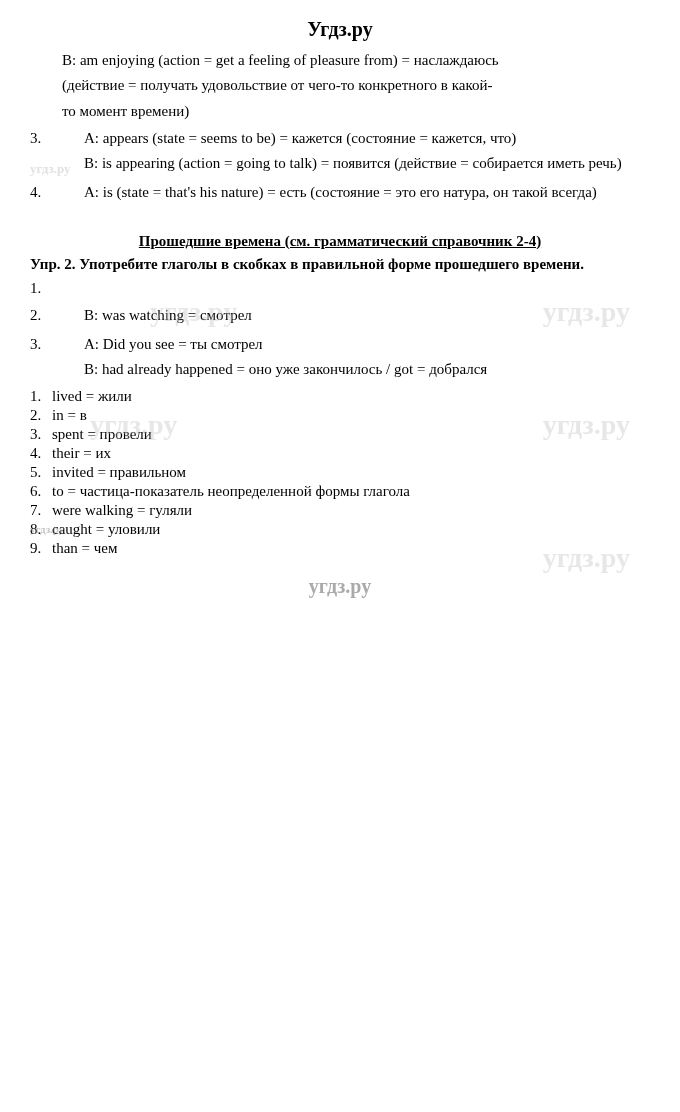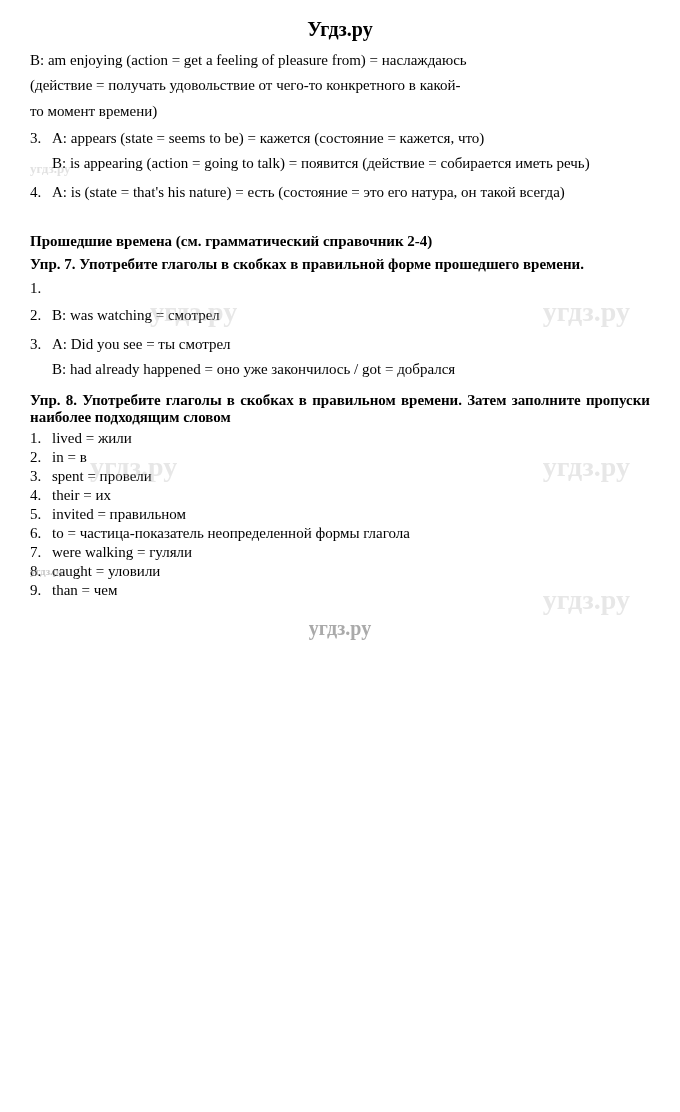--- a/index.html
+++ b/index.html
@@ -21,30 +21,33 @@
       font-size: 20px;
       font-weight: bold;
       margin-bottom: 8px;
     }
     .content-block {
       margin-bottom: 4px;
       line-height: 1.55;
     }
     .section-title {
       font-weight: bold;
+      text-align: center;
       margin: 10px 0 4px 0;
+      text-decoration: underline;
     }
     .exercise-title {
       font-weight: bold;
       margin: 6px 0 4px 0;
       text-align: justify;
     }
     p {
       text-align: justify;
       margin-bottom: 2px;
+      margin-left: 32px;
     }
     .relative-block {
       position: relative;
     }
     .wm-overlay {
       position: absolute;
       color: #aaa;
       font-size: 28px;
       font-weight: bold;
       opacity: 0.35;
@@ -88,21 +91,21 @@
         <p>A: is (state = that's his nature) = есть (состояние = это его натура, он такой всегда)</p>
       </div>
     </div>
   </div>
 
   <div style="height:12px;"></div>
 
   <div class="section-title">Прошедшие времена (см. грамматический справочник 2-4)</div>
 
   <div class="exercise-title">
-    <span>Упр.  7.  Употребите  глаголы  в  скобках  в  правильной  форме прошедшего времени.</span>
+    <span>Упр.  2.  Употребите  глаголы  в  скобках  в  правильной  форме прошедшего времени.</span>
   </div>
 
   <div class="content-block">
     <div style="display:flex; align-items:flex-start;">
       <span style="min-width:22px;">1.</span>
     </div>
   </div>
 
   <div style="position:relative; height:0; overflow:visible;">
     <div style="position:absolute; left:120px; top:-8px; font-size:28px; font-weight:bold; color:#bbb; opacity:0.35; white-space:nowrap;">угдз.ру</div>
@@ -121,23 +124,20 @@
   <div class="content-block">
     <div style="display:flex; align-items:flex-start;">
       <span style="min-width:22px;">3.</span>
       <div>
         <p>A: Did you see = ты смотрел</p>
         <p>B: had already happened = оно уже закончилось / got = добрался</p>
       </div>
     </div>
   </div>
 
-  <div class="exercise-title" style="margin-top:8px;">
-    <span>Упр. 8. Употребите глаголы в скобках в правильном времени. Затем заполните пропуски наиболее подходящим словом</span>
-  </div>
 
   <div>
 
     <div style="display:flex; align-items:baseline; margin-bottom:2px;">
       <span style="min-width:22px;">1.</span>
       <span>lived = жили</span>
     </div>
 
     <div style="position:relative; height:0; overflow:visible;">
       <div style="position:absolute; left:60px; top:2px; font-size:28px; font-weight:bold; color:#bbb; opacity:0.35; white-space:nowrap;">угдз.ру</div>

